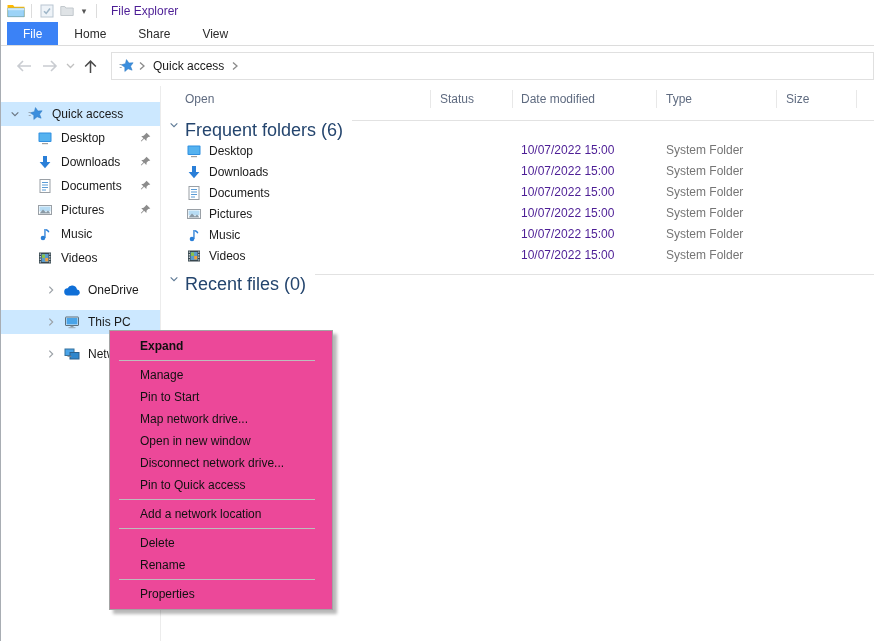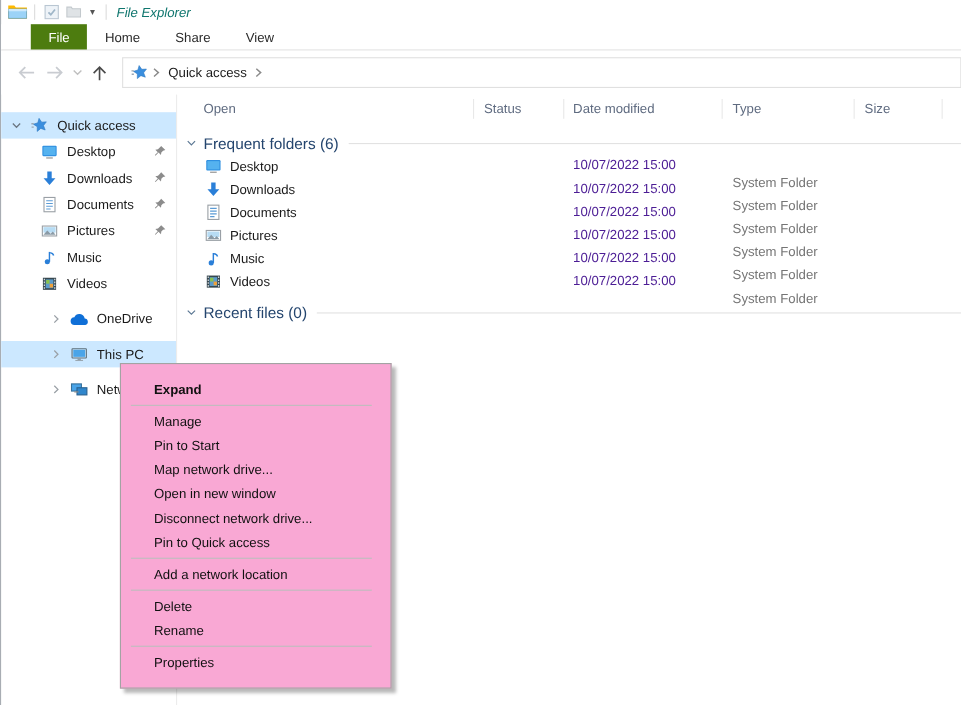--- a/index.html
+++ b/index.html
@@ -4,25 +4,25 @@
 <style>
   html,body{margin:0;padding:0;background:#fff;}
   .window{position:relative;width:874px;height:641px;overflow:hidden;background:#fff;
     font-family:"Liberation Sans",sans-serif;font-size:12px;color:#1a1a1a;
     border-left:1px solid #a8adb3;box-sizing:border-box;}
   
   .titlebar{height:22px;display:flex;align-items:center;padding-left:5px;}
   .titlebar .sep{width:1px;height:14px;background:#dcdcdc;margin:0 5px;}
   .qat-btn{display:flex;align-items:center;justify-content:center;width:20px;height:20px;}
   .qat-arrow{font-size:9px;color:#555;width:14px;text-align:center;}
-  .title-text{margin-left:4px;color:#0f766e;font-style:italic;}
+  .title-text{margin-left:9px;color:#4c1d95;}
   
   .tabs{height:23px;display:flex;align-items:stretch;border-bottom:1px solid #dcdcdc;padding-left:6px;background:#fff;}
   .tab{display:flex;align-items:center;padding:0 16px;color:#2b2b2b;cursor:default;}
-  .tab.selected{background:#4d7c0f;color:#fff;margin-left:21px;}
+  .tab.selected{background:#3b82f6;color:#fff;}
   
   .navbar{height:40px;display:flex;align-items:center;padding-left:10px;background:#fff;}
   .nav-btn{width:26px;display:flex;align-items:center;justify-content:center;}
   .nav-chev{width:14px;display:flex;align-items:center;justify-content:center;}
   .addressbox{flex:1;height:26px;border:1px solid #e0e0e0;margin-left:8px;display:flex;
     align-items:center;padding-left:7px;background:#fff;}
   .addressbox .crumb{margin:0 4px;color:#1a1a1a;}
   .addressbox .bc-chev{display:flex;align-items:center;margin:0 3px;}
   
   .content{position:absolute;top:86px;left:0;right:0;bottom:0;display:flex;}
@@ -35,35 +35,35 @@
   .side-row.lvl1{padding-left:35px;}
   .side-row.lvl1 .icon{display:flex;width:18px;justify-content:center;}
   .side-row.lvl1 .lbl{margin-left:7px;}
   .side-row .pin{position:absolute;right:9px;top:6px;}
   .side-row.gap{margin-top:8px;padding-left:36px;}
   
   .main{flex:1;position:relative;}
   .colheaders{height:26px;position:relative;color:#5f6b80;}
   .colheaders .col{position:absolute;line-height:26px;cursor:default;}
   .colheaders .colsep{position:absolute;top:4px;width:1px;height:18px;background:#e8e8e8;}
-  .group-hdr{height:20px;display:flex;align-items:center;margin-top:8px;color:#24456e;font-size:14px;}
+  .group-hdr{height:20px;display:flex;align-items:flex-start;margin-top:8px;color:#24456e;font-size:18px;}
   .group-hdr .chev{margin-left:8px;display:flex;}
   .group-hdr .glbl{margin:0 9px 0 6px;white-space:nowrap;}
   .group-hdr .rule{flex:1;height:1px;background:#e2e2e2;}
   .rows{margin-top:5px;}
   .frow{height:21px;position:relative;cursor:default;}
   .frow .cname{position:absolute;left:24px;top:0;height:21px;display:flex;align-items:center;}
   .frow .cname .icon{display:flex;width:18px;justify-content:center;}
   .frow .cname .nm{margin-left:6px;}
   .frow .cdate{position:absolute;left:360px;line-height:21px;color:#4c1d95;}
-  .frow .ctype{position:absolute;left:505px;line-height:21px;color:#757575;margin-top:16px;}
+  .frow .ctype{position:absolute;left:505px;line-height:21px;color:#757575;}
   .frow .csize{position:absolute;left:625px;line-height:21px;color:#757575;}
   
-  .ctxmenu{position:absolute;left:108px;top:330px;width:247px;box-sizing:border-box;
-    background:#f9a8d4;border:1px solid #a3a3a3;padding:12px 0;z-index:20;
+  .ctxmenu{position:absolute;left:108px;top:330px;width:224px;box-sizing:border-box;
+    background:#ec4899;border:1px solid #a3a3a3;padding:4px 0;z-index:20;
     box-shadow:4px 4px 3px rgba(0,0,0,.28);}
   .menu-item{height:22px;line-height:22px;padding-left:30px;color:#111;cursor:default;}
   .menu-item.bold{font-weight:bold;}
   .menu-sep{height:1px;background:#bdbdbd;margin:3px 17px 3px 9px;}
 </style>
 </head>
 <body>
 
 <div class="window">
 

